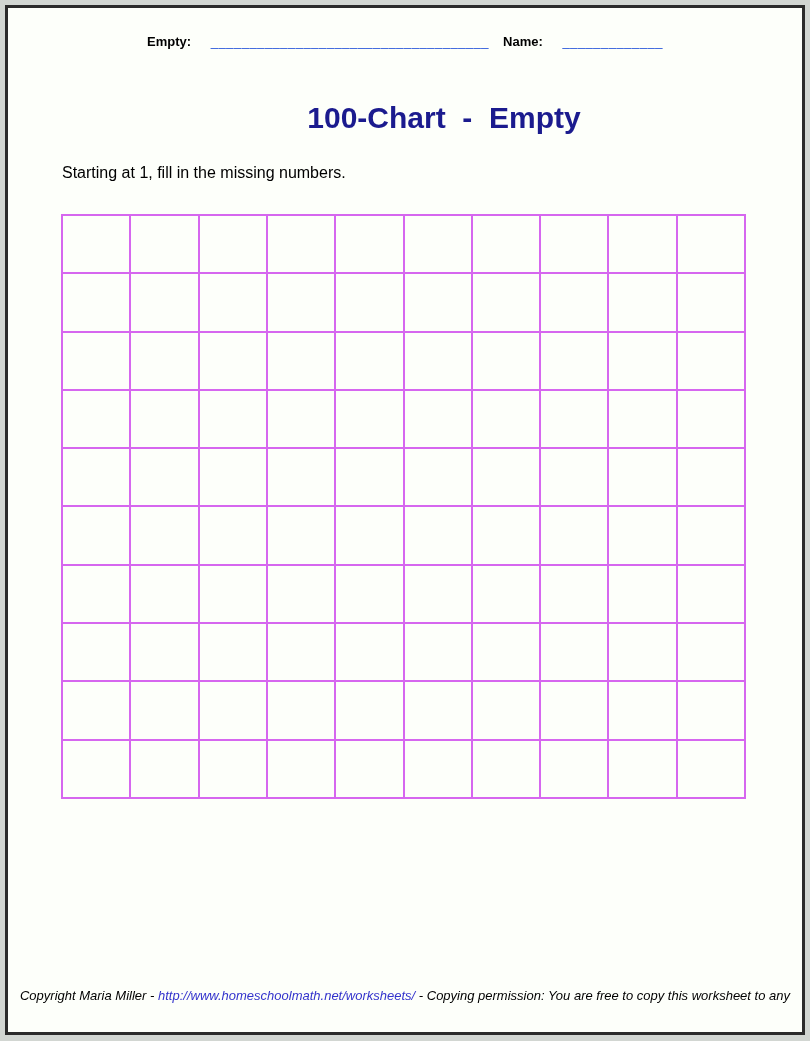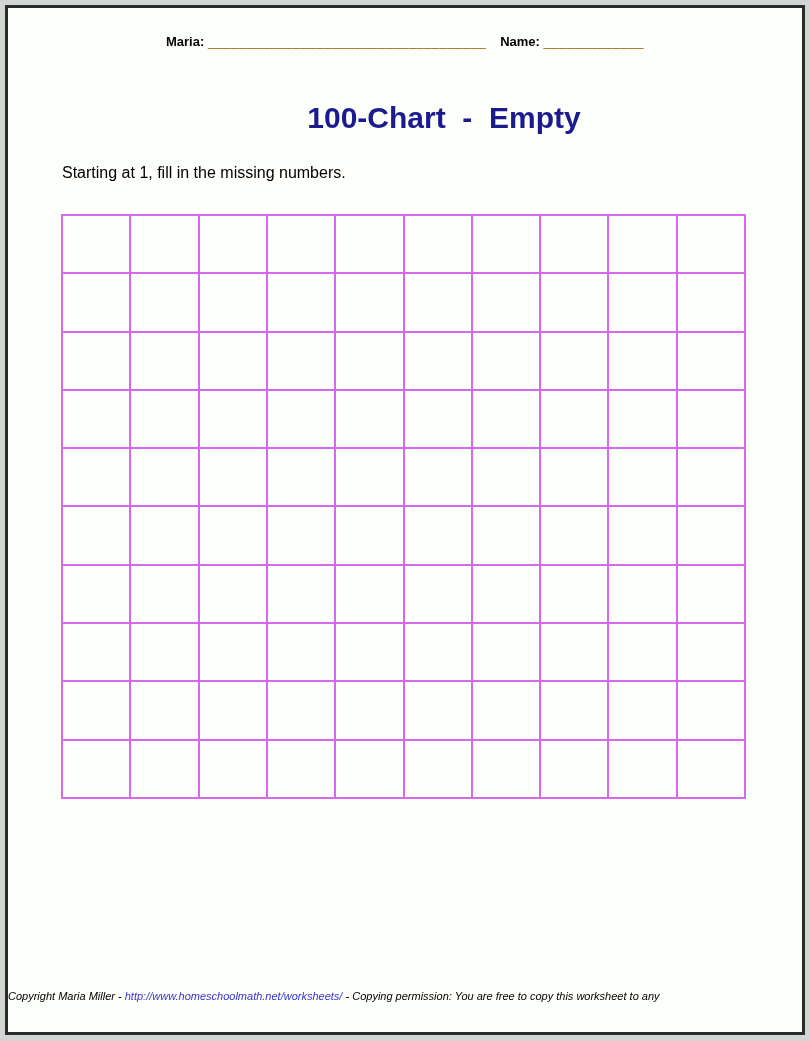--- a/index.html
+++ b/index.html
@@ -25,22 +25,23 @@
     left: 0;
     width: 100%;
     text-align: center;
     font-size: 13px;
     color: #000;
     white-space: pre;
   }
   .field-label { font-weight: bold; }
   .blank {
     font-weight: normal;
-    color: #a16207;
+    color: #1d4ed8;
     letter-spacing: 0.5px;
+    margin-left: 16px;
   }
   .date-group { margin-left: 14px; }
   
   .title {
     position: absolute;
     top: 93px;
     left: 0;
     width: 100%;
     text-align: center;
     padding-left: 78px;
@@ -70,38 +71,38 @@
     gap: 2px;
     padding: 2px;
   }
   .cell { background: var(--page-bg, #fdfffa); }
   
   .footer {
     position: absolute;
     top: 978px;
     left: 0;
     width: 100%;
-    text-align: left;
-    font-size: 11px;
+    text-align: center;
+    font-size: 13px;
     font-style: italic;
     line-height: 20px;
     color: #000;
   }
   .footer a {
     color: var(--link-color, #3333cc);
     text-decoration: none;
     font-style: italic;
   }
 </style>
 </head>
 <body>
 
 <div class="page">
 
-  <div class="header-row"><span class="field-label">Maria:</span><span> </span><span class="blank">____________________________________</span><span class="date-group"></span><span class="field-label">Name:</span><span> </span><span class="blank">_____________</span></div>
+  <div class="header-row"><span class="field-label">Empty:</span><span> </span><span class="blank">____________________________________</span><span class="date-group"></span><span class="field-label">Name:</span><span> </span><span class="blank">_____________</span></div>
 
   <h1 class="title">100-Chart  -  Empty</h1>
 
   <p class="instruction">Starting at 1, fill in the missing numbers.</p>
 
   <div class="grid" style="grid-template-columns: repeat(10, 1fr);">
       <div class="cell"></div>
       <div class="cell"></div>
       <div class="cell"></div>
       <div class="cell"></div>

